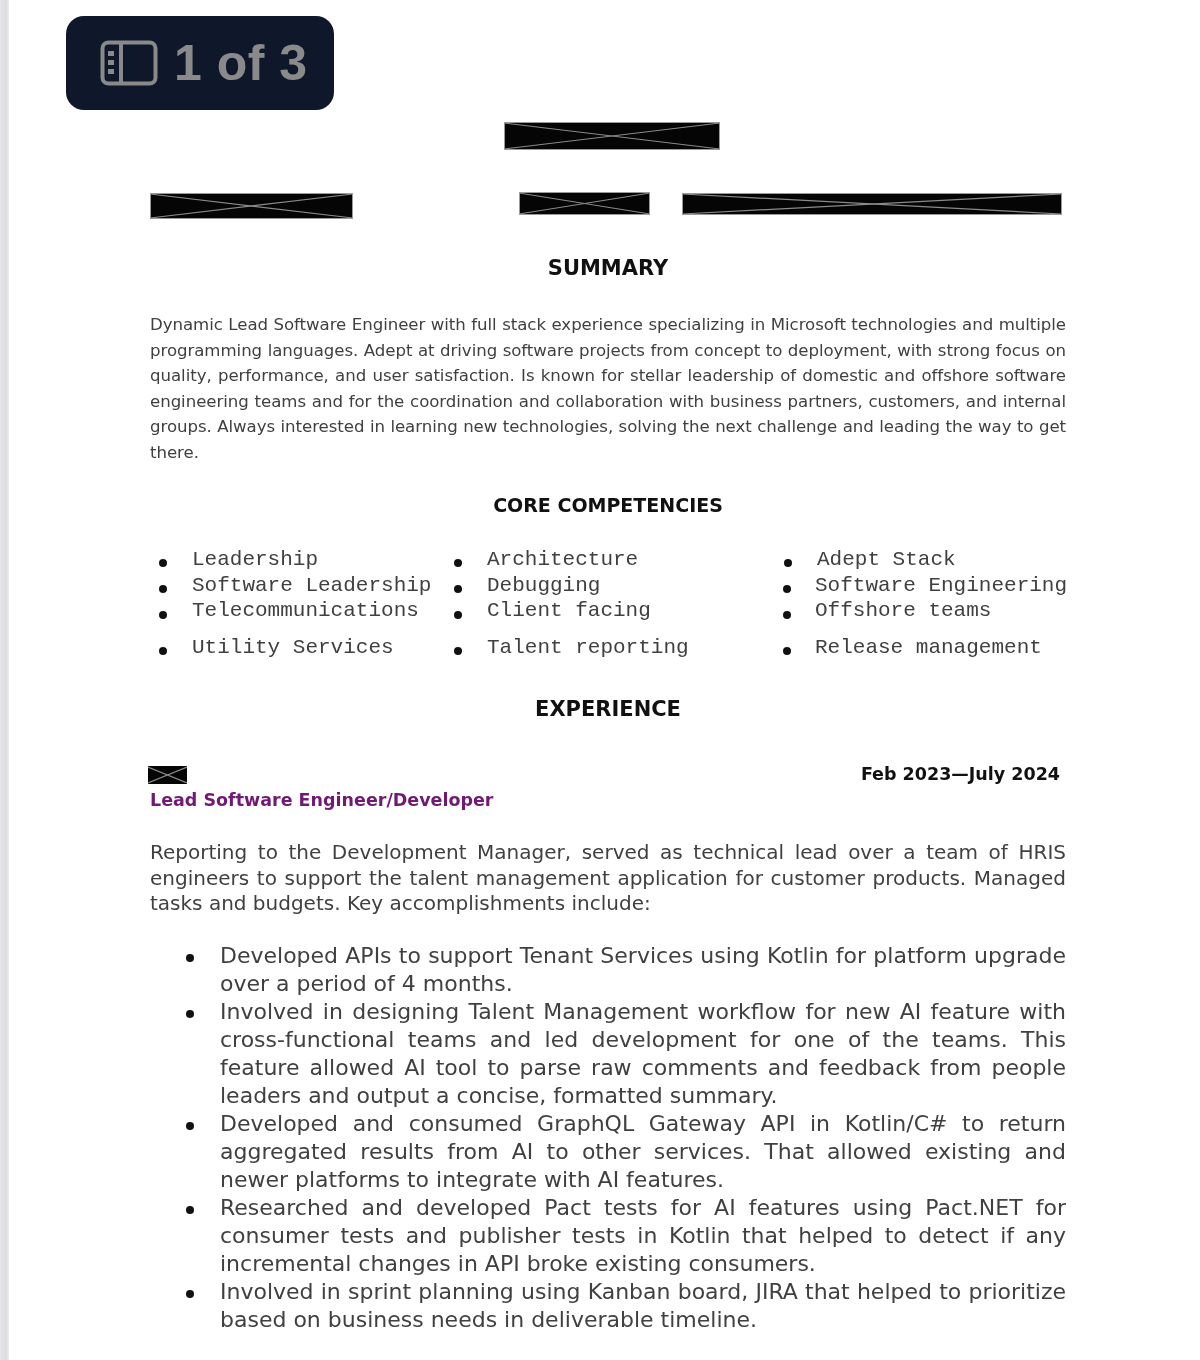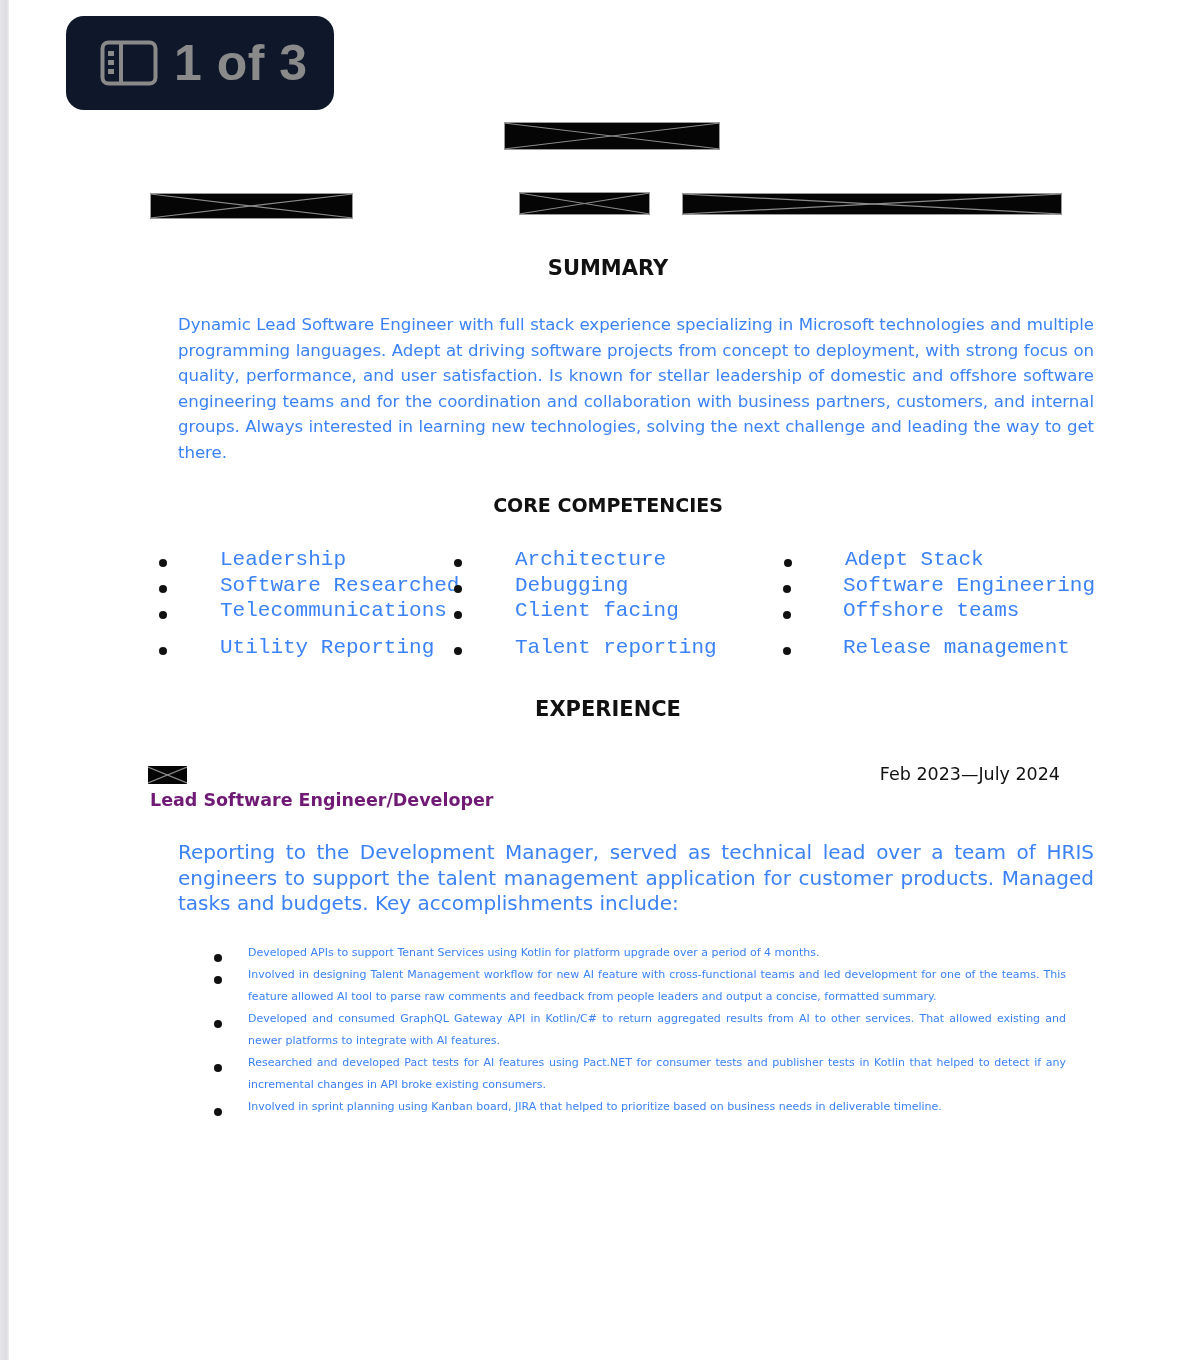--- a/index.html
+++ b/index.html
@@ -22,21 +22,21 @@
     .page-badge .sidebar-icon { position: absolute; left: 34px; top: 24px; width: 58px; height: 46px; }
     .page-badge .page-count {
       position: absolute; left: 108px; top: 14px;
       font-family: "Liberation Sans", sans-serif; font-size: 50px; color: #8a8a8a;
       letter-spacing: 0.5px; line-height: 66px;
     }
     .redact { position: absolute; }
     .redact svg { display: block; width: 100%; height: 100%; }
     .doc-text {
       font-family: "DejaVu Sans", "Liberation Sans", sans-serif;
-      font-size: 17.2px; color: #3b82f6; margin-left: 28px;
+      font-size: 17.2px; color: #404040;
     }
     .heading {
       position: absolute; left: 0; width: 1216px; text-align: center;
       font-family: "DejaVu Sans", sans-serif; font-weight: bold; color: #111;
     }
     .h-summary { top: 256px; font-size: 21px; }
     .h-core { top: 494px; font-size: 19px; }
     .h-exp { top: 697px; font-size: 21px; }
     .summary-text {
       position: absolute; left: 150px; top: 312px; width: 916px;
@@ -45,29 +45,29 @@
     }
     .comp-item { position: absolute; font-size: 21px; white-space: nowrap; font-family: Liberation Mono, monospace; }
     .comp-bullet {
       position: absolute; width: 8px; height: 8px; background: #111; border-radius: 50%;
     }
     .job-title {
       position: absolute; left: 150px; top: 790px; font-weight: bold; font-size: 17.5px; color: #701a75;
       font-family: "DejaVu Sans", sans-serif;
     }
     .job-dates {
-      position: absolute; right: 140px; top: 764px; font-weight: normal; font-size: 17.5px; color: #111;
+      position: absolute; right: 140px; top: 764px; font-weight: bold; font-size: 17.5px; color: #111;
       font-family: "DejaVu Sans", sans-serif;
     }
     .job-desc {
       position: absolute; left: 150px; top: 840px; width: 916px;
       line-height: 25.5px; text-align: justify; font-size: 20px;
     }
     .acc-list { position: absolute; left: 186px; top: 942px; width: 880px; margin: 0; padding: 0; list-style: none; }
-    .acc-item { position: relative; padding-left: 34px; line-height: 22px; text-align: justify; font-size: 11px; }
+    .acc-item { position: relative; padding-left: 34px; line-height: 28px; text-align: justify; font-size: 22px; }
     .acc-item .acc-bullet {
       position: absolute; left: 0; top: 12px; width: 8px; height: 8px; background: #111; border-radius: 50%;
     }
   </style>
 </head>
 <body>
 
 <div class="left-edge"></div>
 
 <div class="page-badge">
@@ -116,25 +116,25 @@
 
 <div class="heading h-summary">SUMMARY</div>
 <div class="summary-text doc-text">Dynamic Lead Software Engineer with full stack experience specializing in Microsoft technologies and multiple programming languages. Adept at driving software projects from concept to deployment, with strong focus on quality, performance, and user satisfaction. Is known for stellar leadership of domestic and offshore software engineering teams and for the coordination and collaboration with business partners, customers, and internal groups. Always interested in learning new technologies, solving the next challenge and leading the way to get there.</div>
 
 <div class="heading h-core">CORE COMPETENCIES</div>
 
 <div>
   <span class="comp-bullet" style="left:159px;top:559px;"></span>
   <span class="comp-item doc-text" style="left:192px;top:548px;">Leadership</span>
   <span class="comp-bullet" style="left:159px;top:585px;"></span>
-  <span class="comp-item doc-text" style="left:192px;top:574px;">Software Researched</span>
+  <span class="comp-item doc-text" style="left:192px;top:574px;">Software Leadership</span>
   <span class="comp-bullet" style="left:159px;top:611px;"></span>
   <span class="comp-item doc-text" style="left:192px;top:599px;">Telecommunications</span>
   <span class="comp-bullet" style="left:159px;top:647px;"></span>
-  <span class="comp-item doc-text" style="left:192px;top:636px;">Utility Reporting</span>
+  <span class="comp-item doc-text" style="left:192px;top:636px;">Utility Services</span>
 </div>
 
 <div>
   <span class="comp-bullet" style="left:454px;top:559px;"></span>
   <span class="comp-item doc-text" style="left:487px;top:548px;">Architecture</span>
   <span class="comp-bullet" style="left:454px;top:585px;"></span>
   <span class="comp-item doc-text" style="left:487px;top:574px;">Debugging</span>
   <span class="comp-bullet" style="left:454px;top:611px;"></span>
   <span class="comp-item doc-text" style="left:487px;top:599px;">Client facing</span>
   <span class="comp-bullet" style="left:454px;top:647px;"></span>

